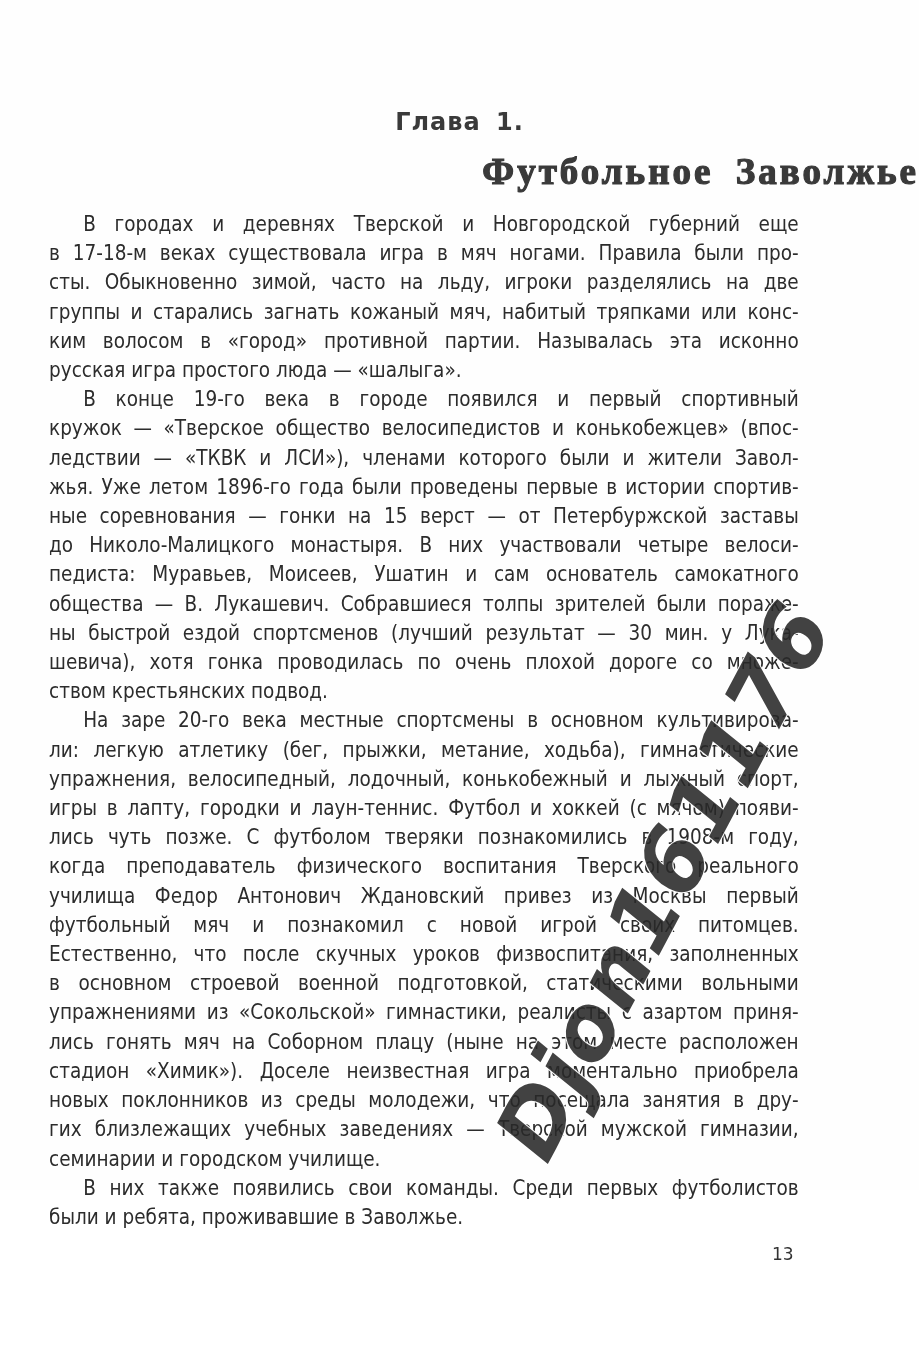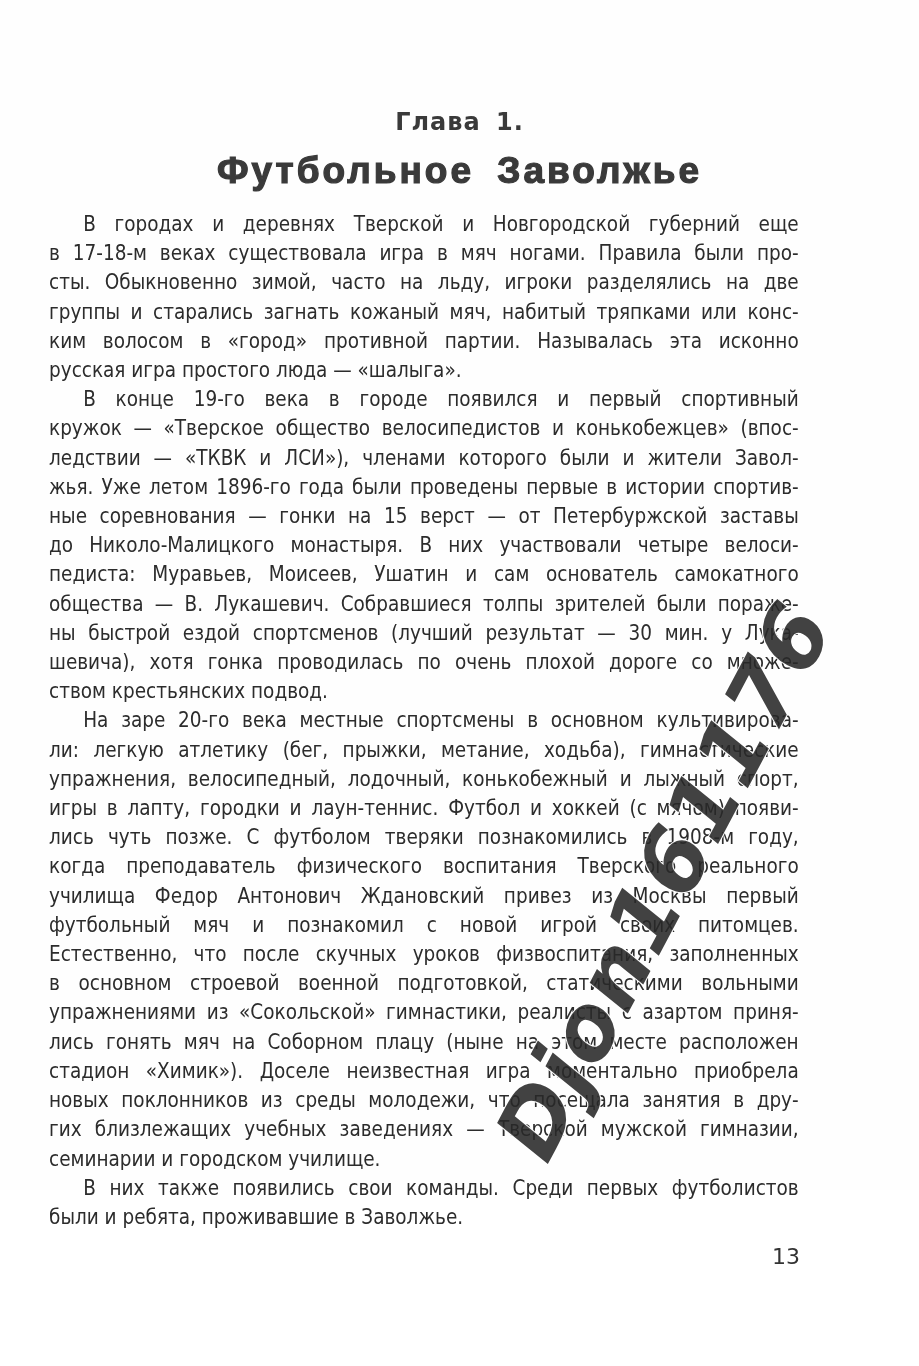--- a/index.html
+++ b/index.html
@@ -31,22 +31,22 @@
       font-size: 24px;
       color: #3a3a3a;
       letter-spacing: 1px;
       word-spacing: 6px;
     }
     .chapter-title {
       position: absolute;
       top: 150px;
       left: 0;
       width: 919px;
-      text-align: center;
-      font-family: Liberation Sans, sans-serif;
+      text-align: right;
+      font-family: Liberation Serif, serif;
       font-weight: bold;
       font-size: 37px;
       color: #3a3a3a;
       letter-spacing: 3px;
       word-spacing: 10px;
       -webkit-text-stroke: 1.2px #3a3a3a;
     }
     .body-text {
       position: absolute;
       top: 210px;
@@ -77,21 +77,21 @@
       padding-left: 38px;
     }
     .lines-wrap {
       width: 833px;
     }
     .page-number {
       position: absolute;
       top: 1244px;
       left: 772px;
       font-family: "DejaVu Sans", sans-serif;
-      font-size: 22px;
+      font-size: 17px;
       color: #333;
     }
     .watermark {
       position: absolute;
       left: 520px;
       top: 1100px;
       font-family: "DejaVu Sans", sans-serif;
       font-weight: bold;
       font-style: italic;
       font-size: 88px;

